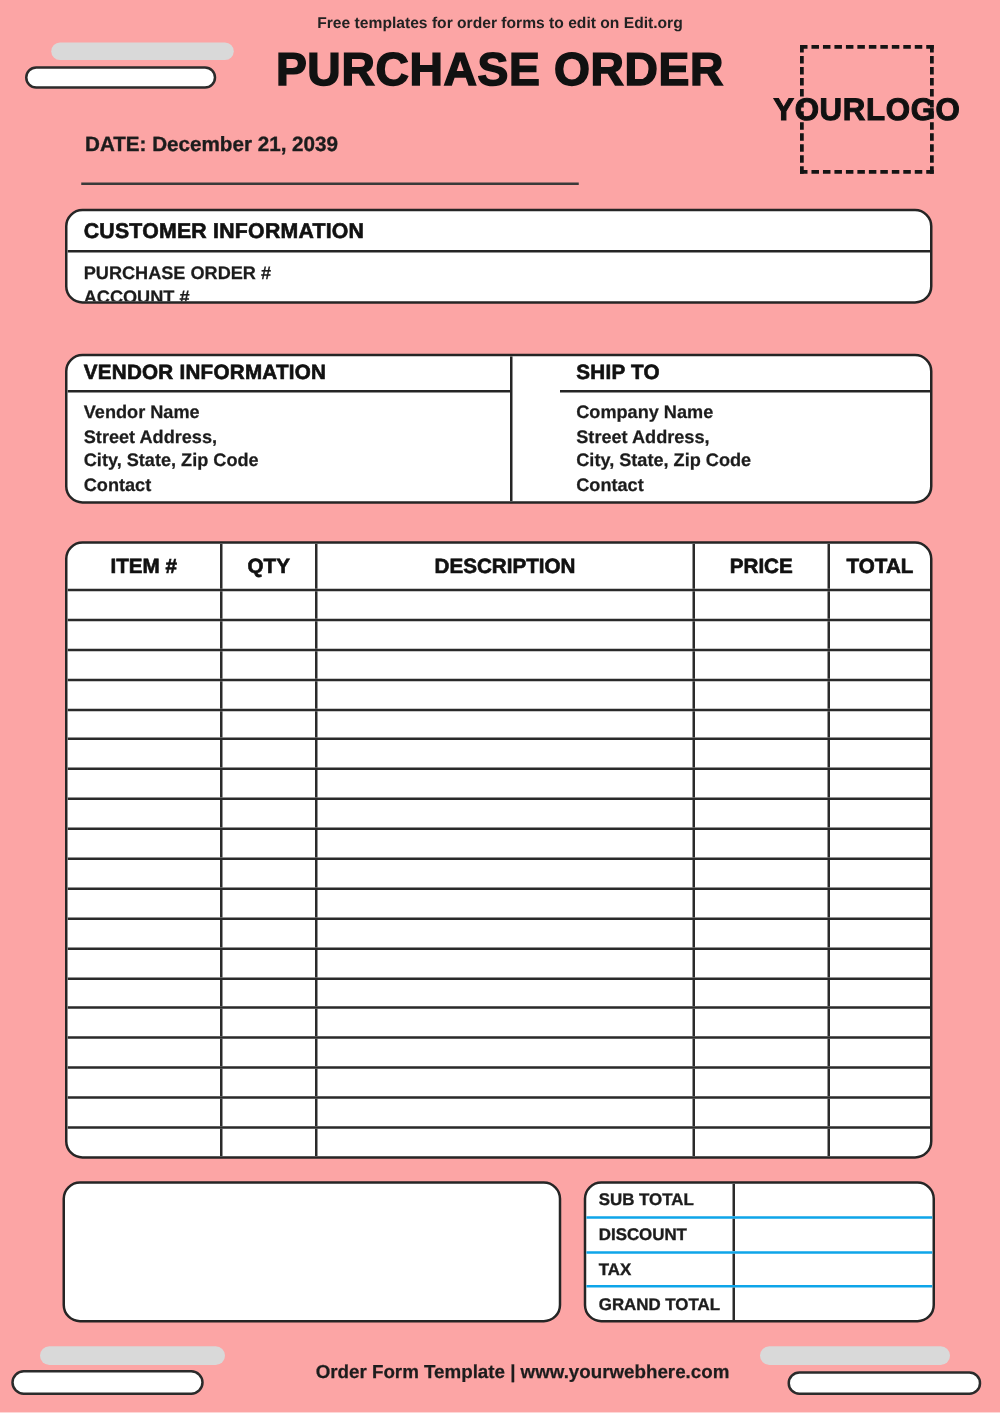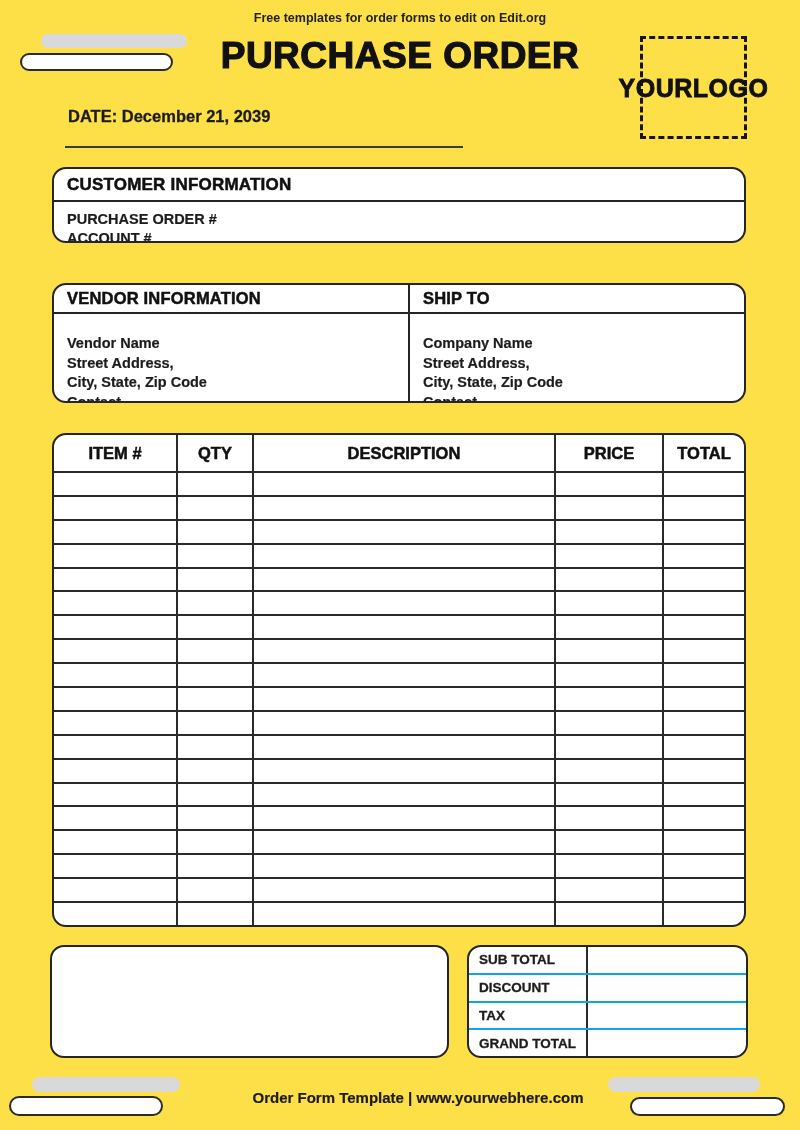--- a/index.html
+++ b/index.html
@@ -1,18 +1,18 @@
 <!DOCTYPE html>
 <html><head>
 <meta charset="utf-8">
 <style>
   * { margin:0; padding:0; box-sizing:border-box; }
   html,body { background:#ffffff; }
   body { width:800px; height:1130px; font-family:"Liberation Sans", sans-serif; color:#1c1c1c; }
-  .sheet { position:relative; width:800px; height:1130px; background:#fde047; overflow:hidden; }
+  .sheet { position:relative; width:800px; height:1130px; background:#fca5a5; overflow:hidden; }
 
   
   .tagline { position:absolute; top:11px; left:0; right:0; text-align:center;
              font-size:12.5px; font-weight:700; color:#222; }
   .page-title { position:absolute; top:36px; left:0; right:0; text-align:center;
                 font-size:37px; font-weight:900; letter-spacing:.5px; color:#111;
                 -webkit-text-stroke:1.2px #111; line-height:40px; }
   .logo-box { position:absolute; left:640px; top:36px; width:107px; height:103px;
               border:3px dashed #151515; display:flex; 
               align-items:center; justify-content:center; text-align:center;
@@ -37,27 +37,27 @@
   .box { position:absolute; border:2.5px solid #252525; border-radius:14px;
          background:#fff; overflow:hidden; }
   .box-title { font-size:17px; font-weight:800; letter-spacing:.2px;
                -webkit-text-stroke:.5px #111; color:#111;
                padding:6px 13px 5px; border-bottom:2.5px solid #252525; }
 
   .customer-box { left:52px; top:167px; width:694px; height:76px; }
   .customer-body { padding:8px 13px; font-size:14.5px; font-weight:700;
                    line-height:19px; -webkit-text-stroke:.2px #222; }
 
-  .vendor-ship-box { left:52px; top:283px; width:694px; height:120px; display:flex; }
+  .vendor-ship-box { left:52px; top:283px; width:694px; height:120px; display:flex;gap:38px; }
   .vs-col { display:flex; flex-direction:column; }
   .vs-col.left { width:356px; border-right:2.5px solid #252525; }
   .vs-col.right { flex:1; }
   .vs-col .box-title { font-size:16.5px; padding:4px 13px 4px; }
   .col-body { padding:7px 13px; font-size:14.5px; font-weight:700;
-              line-height:19.5px;margin-top:13px; -webkit-text-stroke:.2px #222; }
+              line-height:19.5px; -webkit-text-stroke:.2px #222; }
 
   
   .items-box { left:52px; top:433px; width:694px; height:494px; display:flex; flex-direction:column; }
   .thead { display:flex; height:38px; border-bottom:2px solid #2a2a2a; }
   .thead .tcell { display:flex; align-items:center; justify-content:center;
                   font-size:16.5px; font-weight:800; -webkit-text-stroke:.5px #111; color:#111; }
   .tbody { flex:1; display:flex; flex-direction:column; }
   .trow { flex:1; display:flex; }
   .trow + .trow { border-top:2px solid #2a2a2a; }
   .tcell { border-right:2px solid #2a2a2a; }

